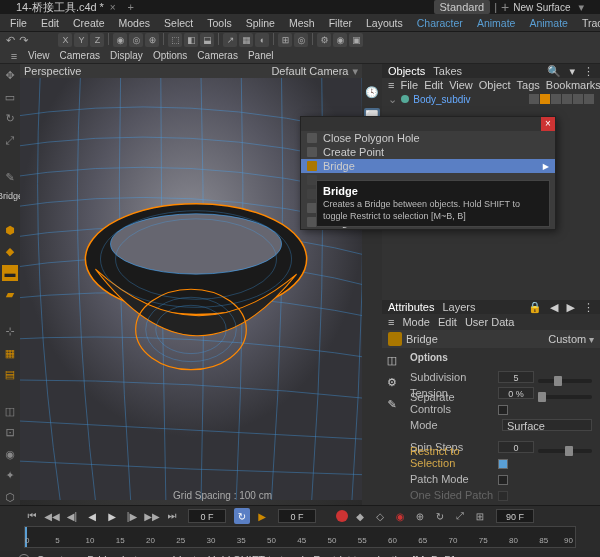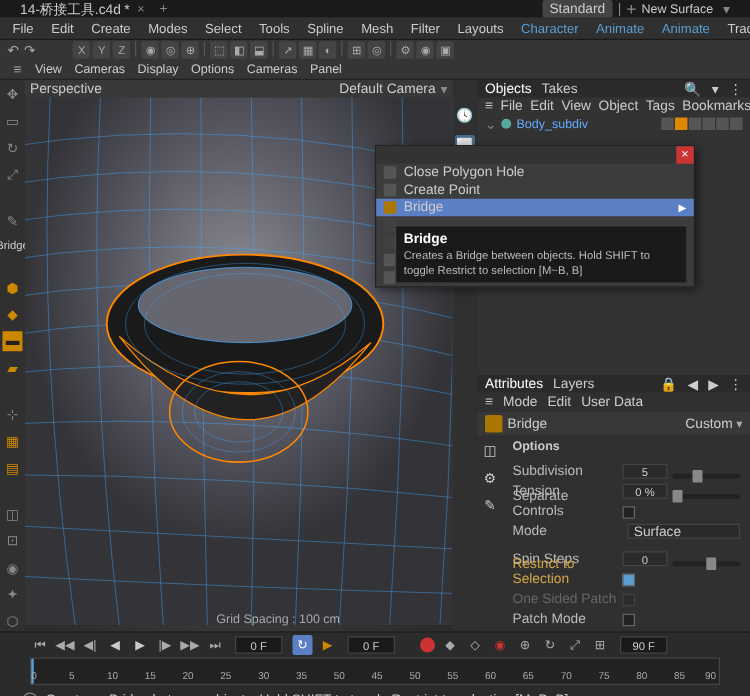--- a/index.html
+++ b/index.html
@@ -322,26 +322,26 @@
               <span class="pval">0</span>
               <div class="slider">
                 <div class="handle" style="left:50%"></div>
               </div>
             </div>
           <div class="prop">
               <span class="plbl gold">Restrict to Selection</span>
               <div class="cb checked"></div>
             </div>
           <div class="prop">
+              <span class="plbl">Patch Mode</span>
+              <div class="cb"></div>
+            </div>
+          <div class="prop">
               <span class="plbl dim">One Sided Patch</span>
               <div class="cb" style="opacity:0.3"></div>
-            </div>
-          <div class="prop">
-              <span class="plbl">Patch Mode</span>
-              <div class="cb"></div>
             </div>
         </div>
       </div>
     </div>
   </div>
 </div>
 
 <div class="timeline">
   <div class="controls">
     <div class="btn">⏮</div>

